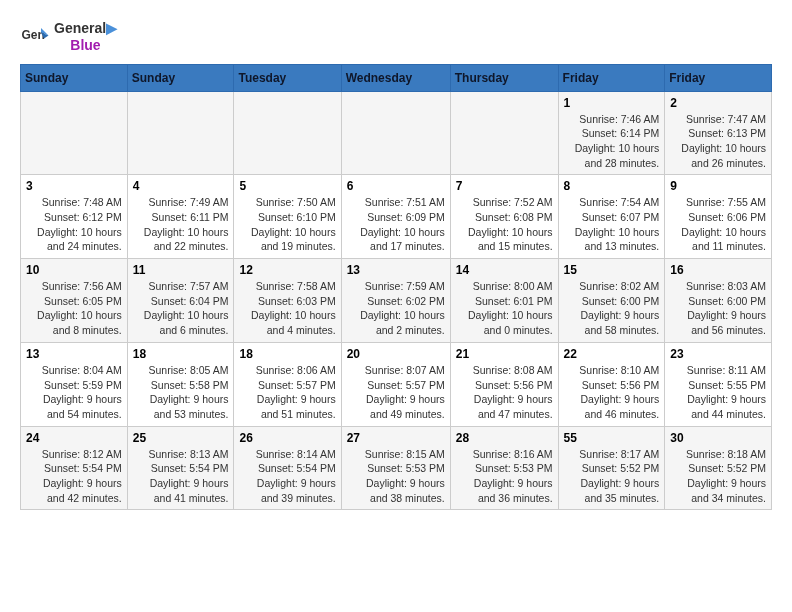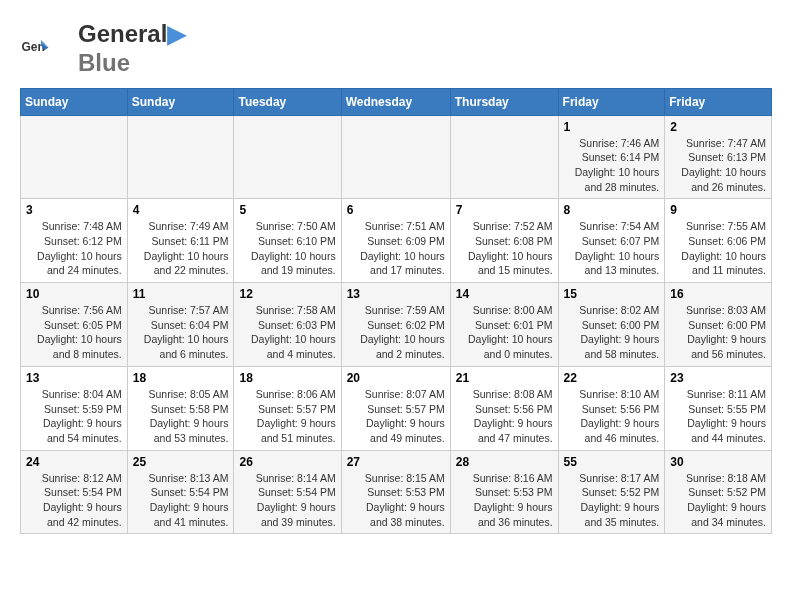--- a/index.html
+++ b/index.html
@@ -14,25 +14,24 @@
       display: flex;
       justify-content: space-between;
       align-items: flex-start;
       margin-bottom: 10px;
     }
     .logo {
       display: flex;
       align-items: center;
     }
     .logo-text {
-      font-size: 24px;
+      font-size: 14px;
       font-weight: bold;
       color: #333;
       line-height: 1.2;
-      margin-left: 24px;
     }
     .logo-text span {
       color: #4a90d9;
     }
     .logo-icon {
       width: 30px;
       height: 30px;
       margin-right: 4px;
     }
     .title-section {
@@ -47,21 +46,21 @@
       font-size: 16px;
       color: #555;
     }
     .calendar-table {
       width: 100%;
       border-collapse: collapse;
       font-size: 11px;
     }
     .calendar-table th {
       background-color: #3a7abf;
-      color: #ffffff;
+      color: #0f172a;
       padding: 6px 4px;
       text-align: left;
       font-size: 12px;
       border: 1px solid #2d6aaf;
     }
     .calendar-table td {
       border: 1px solid #ccc;
       padding: 4px 5px;
       vertical-align: top;
       width: 113px;
@@ -95,21 +94,21 @@
 
 <div class="header-section">
   <div class="logo">
     <svg class="logo-icon" viewBox="0 0 40 40">
       <text x="2" y="22" font-size="16" font-weight="bold" fill="#333">Gen</text>
       <polygon points="28,8 38,18 28,14" fill="#4a90d9"></polygon>
       <polygon points="28,14 38,18 32,22" fill="#2a6aaf"></polygon>
     </svg>
     <div class="logo-text">
       <div>General<span>▶</span></div>
-      <div style="color:#737373;">Blue</div>
+      <div style="color:#a21caf;text-align:center;">Blue</div>
     </div>
   </div>
   <div class="title-section">
     <div class="month-title"></div>
     <div class="location-title"></div>
   </div>
 </div>
 
 <table class="calendar-table">
   <thead>

